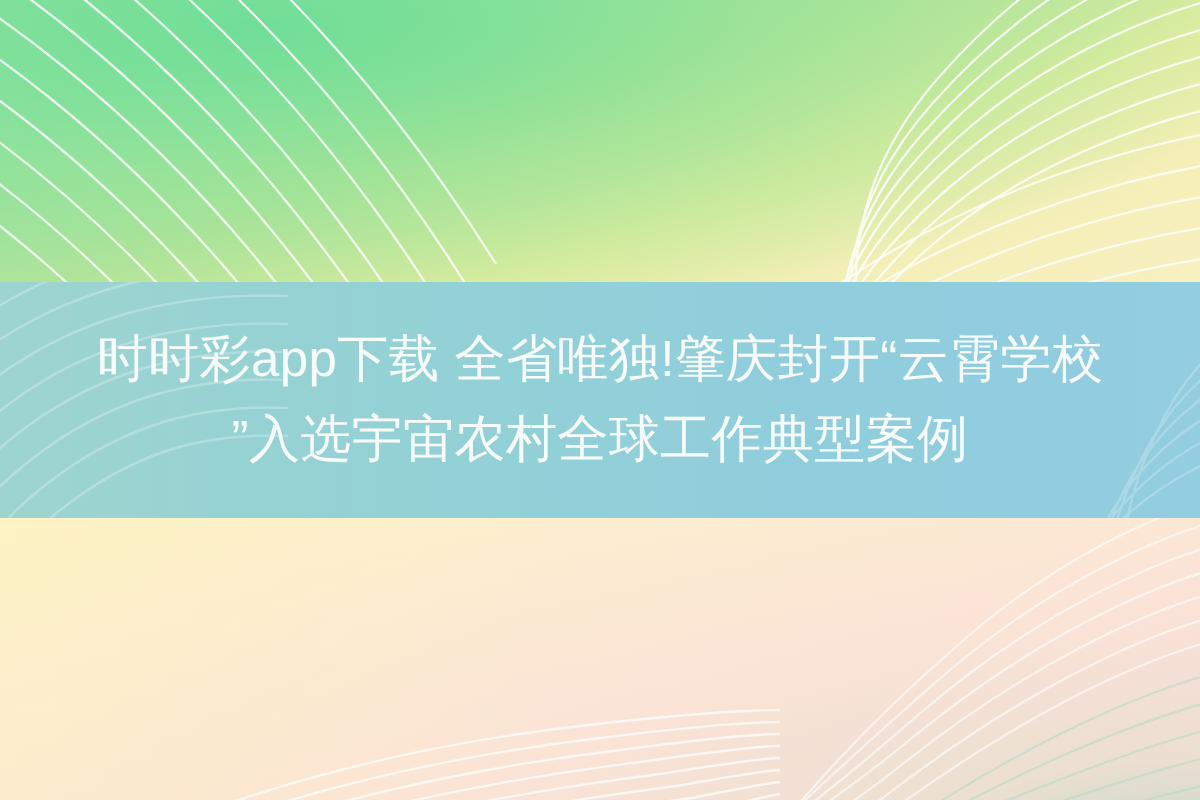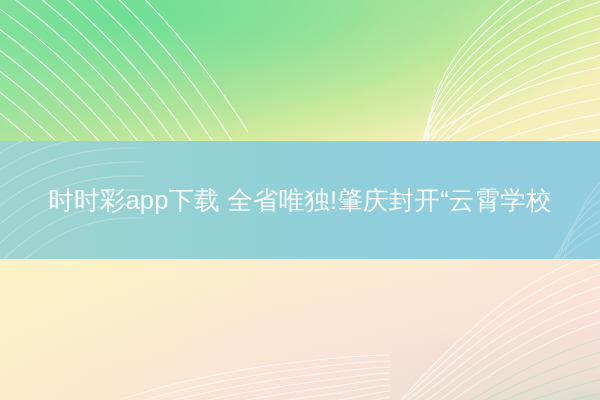--- a/index.html
+++ b/index.html
@@ -264,15 +264,16 @@
           <path d="M330 134 C 262 146, 186 182, 126 190"></path>
           <path d="M330 148 C 260 160, 190 190, 150 190"></path>
           <path d="M330 162 C 262 174, 200 190, 176 190"></path>
         </g>
       </svg>
     </div>
   </div>
 
   <div class="headline">
     <div class="headline-line">时时彩app下载 全省唯独!肇庆封开“云霄学校</div>
+    <div class="headline-line">”入选宇宙农村全球工作典型案例</div>
   </div>
 
 </div>
 
 </body></html>

